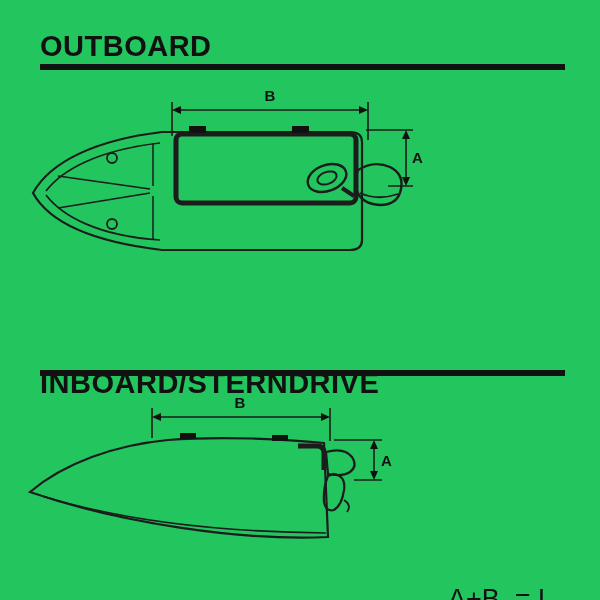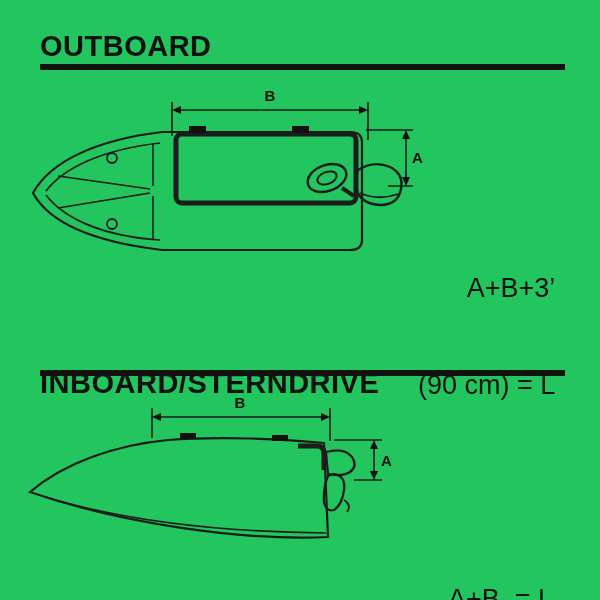--- a/index.html
+++ b/index.html
@@ -77,24 +77,20 @@
 
     <g>
       <path class="ln" stroke-width="1.6" d="M 366 130 L 413 130 M 388 186 L 413 186"></path>
       <path class="ln" stroke-width="1.6" d="M 406 138 L 406 178"></path>
       <polygon fill="#111" points="406,130 402,139 410,139"></polygon>
       <polygon fill="#111" points="406,186 402,177 410,177"></polygon>
       <text x="412" y="163" text-anchor="start">A</text>
     </g>
   </svg>
 
-  <div class="formula formula-outboard">
-    <div>A+B+3’</div>
-    <div>(90 cm) = L</div>
-  </div>
 
   <div class="section-title title-inboard">INBOARD/STERNDRIVE</div>
   <div class="rule rule-inboard"></div>
 
   <svg class="diagram-inboard" width="600" height="190" viewBox="0 385 600 190">
 
     <g>
 
       <path class="ln" stroke-width="2.2" fill="#fff" d="M 30 492 C 64 463, 115 445, 168 440 C 220 436, 285 439, 324 443 L 328 537 C 240 541, 120 523, 30 492 Z"></path>
 

